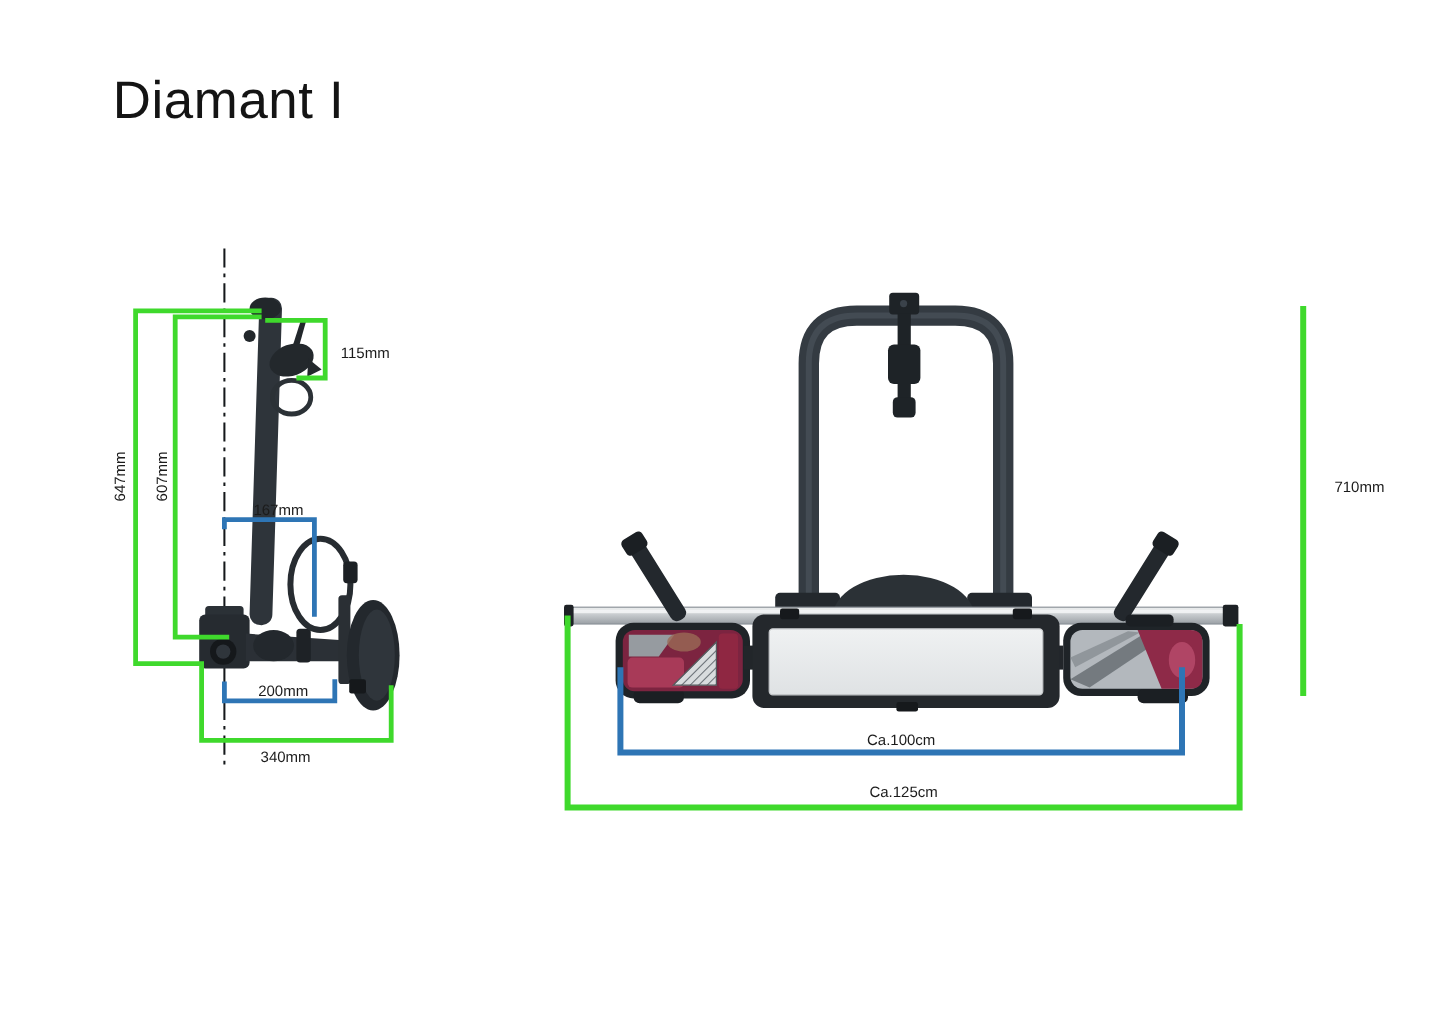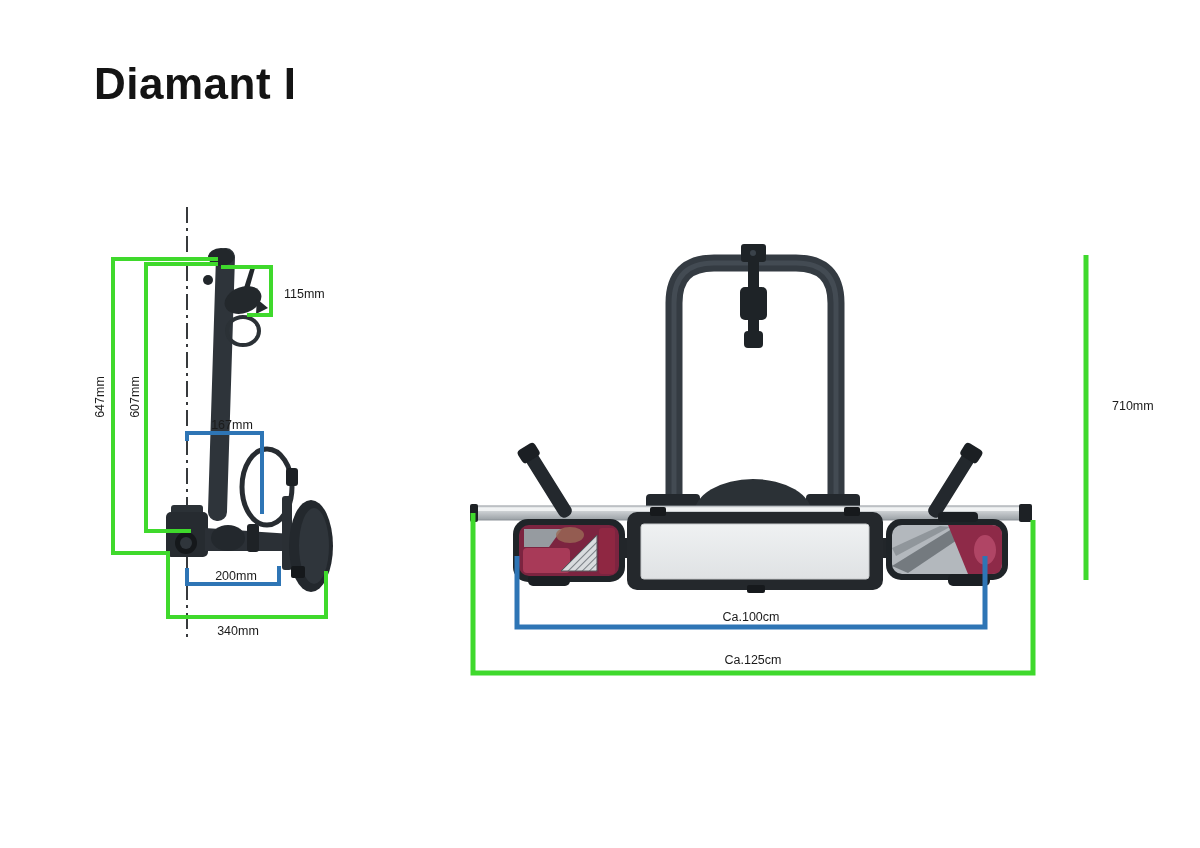--- a/index.html
+++ b/index.html
@@ -6,21 +6,21 @@
   .canvas{
     position:relative;
     width:1200px;height:848px;
     background:#ffffff;
     font-family:"Liberation Sans", sans-serif;
     overflow:hidden;
   }
   .title{
     position:absolute;left:94px;top:60px;
     font-size:44px;line-height:1.1;color:#141414;
-    font-weight:700;letter-spacing:0.5px;
+    font-weight:400;letter-spacing:0.5px;
   }
   svg{position:absolute;left:0;top:0;}
   .dim-label{
     font-family:"Liberation Sans", sans-serif;
     font-size:12.5px;fill:#1b1b1b;
   }
 </style>
 </head>
 <body>
 

